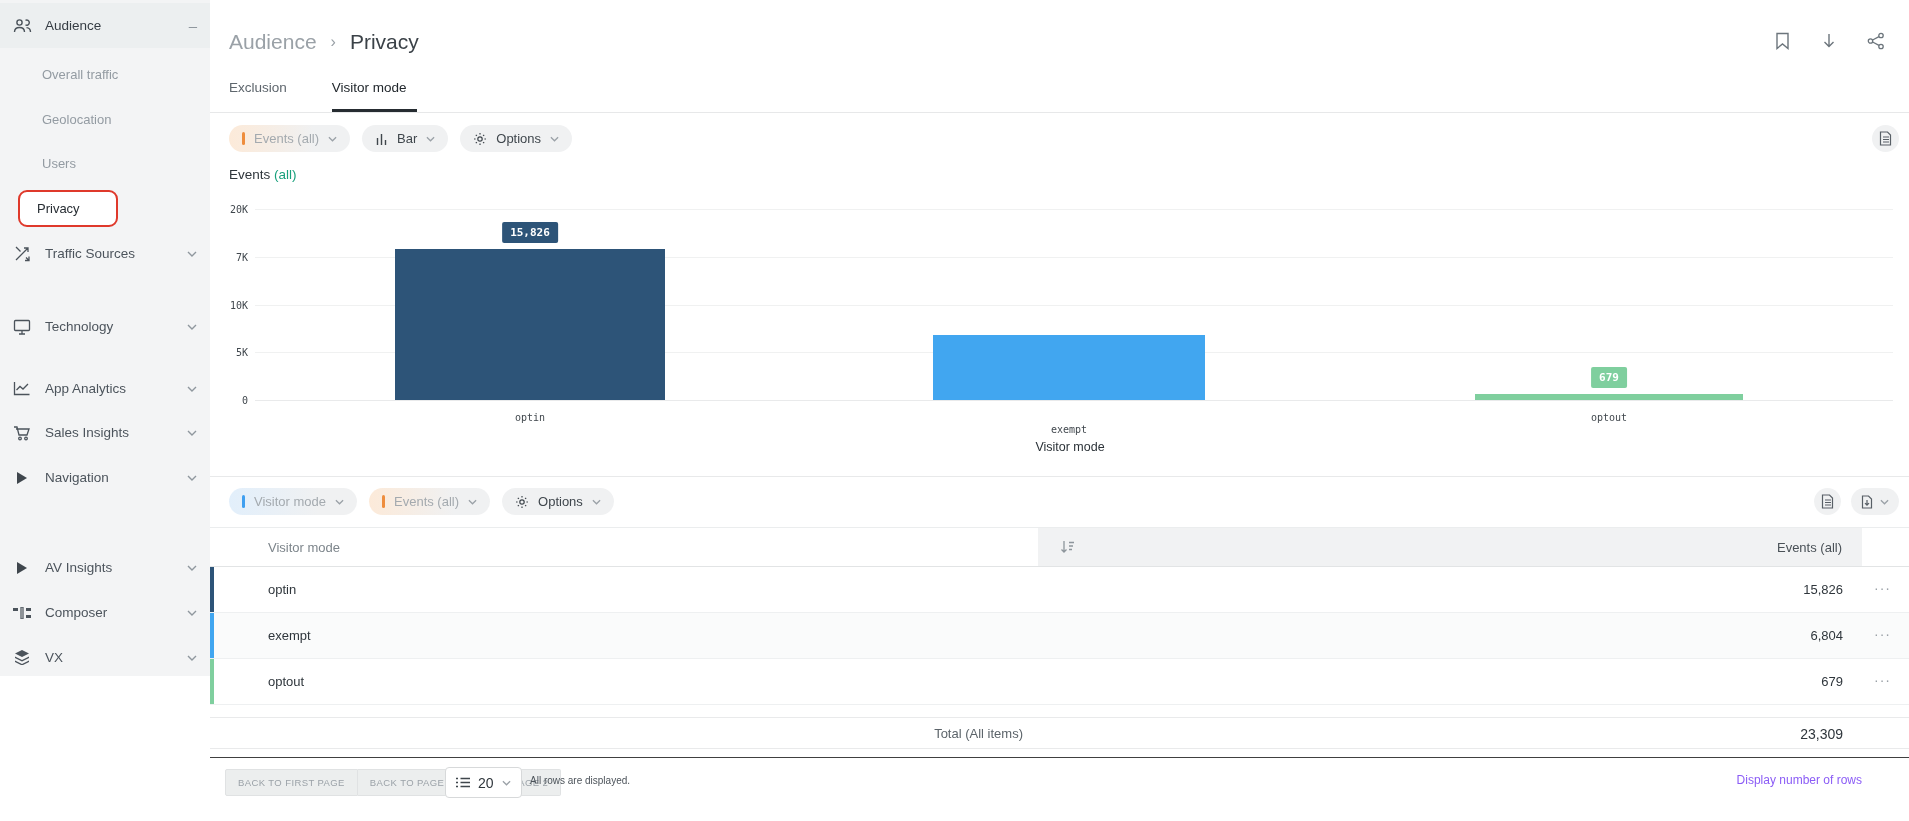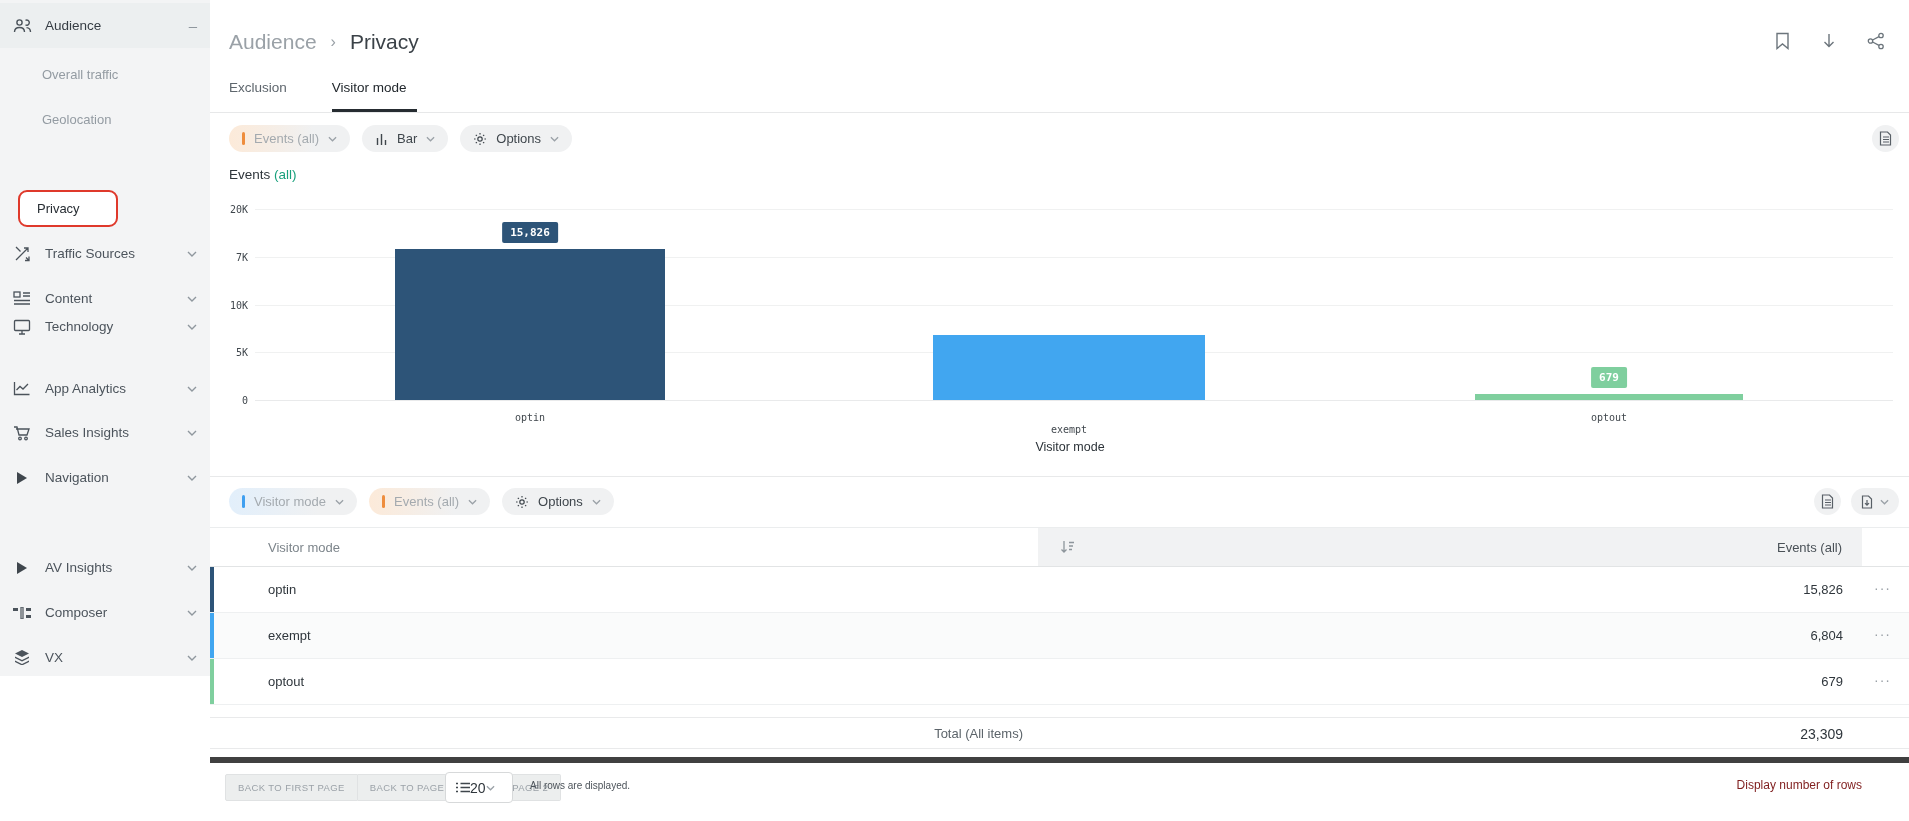--- a/index.html
+++ b/index.html
@@ -90,33 +90,33 @@
   .row-strip { position:absolute; left:0; top:0; bottom:0; width:4px; }
   .row-label { position:absolute; left:58px; top:15px; font-size:13px; color:#2f363c; }
   .row-value { position:absolute; right:66px; top:15px; font-size:13px; color:#2f363c; }
   .row-menu { position:absolute; right:18px; top:13px; font-size:14px; color:#9aa1a7; letter-spacing:1px; cursor:pointer; }
   .total-row { position:relative; height:32px; margin-top:12px; border-top:1px solid #e9eaeb;
                border-bottom:1px solid #e9eaeb; }
   .total-label { position:absolute; right:886px; top:8px; font-size:13px; color:#5c646a; }
   .total-value { position:absolute; right:66px; top:8px; font-size:14px; color:#2f363c; }
 
   
-  .pager { position:absolute; left:0; right:0; top:757px; bottom:0; border-top:6px solid #404040; }
+  .pager { position:absolute; left:0; right:0; top:757px; bottom:0; border-top:1px solid #404040; }
   .pg-group { position:absolute; left:15px; top:11px; display:flex; }
   .pg-btn { height:27px; background:#eceeee; border:1px solid #e0e2e3; border-left:none;
             display:flex; align-items:center; padding:0 12px; font-size:9.5px; letter-spacing:.4px;
             color:#9ba2a8; cursor:pointer; }
   .pg-btn:first-child { border-left:1px solid #e0e2e3; border-radius:2px 0 0 2px; }
   .pg-btn:last-child { border-radius:0 2px 2px 0; }
   .pg-select { position:absolute; left:235px; top:9px; height:31px; min-width:68px; background:#fff;
                border:1px solid #d7d9da; border-radius:4px; display:flex; align-items:center;
-               gap:0; padding:0 10px; cursor:pointer; }
+               gap:8px; padding:0 10px; cursor:pointer; }
   .pg-select .num { font-size:14px; color:#2f363c; }
   .pg-status { position:absolute; left:320px; top:17px; font-size:10px; color:#4c535a; }
-  .pg-link { position:absolute; right:47px; top:15px; font-size:12px; color:#7f1d1d; cursor:pointer; }
+  .pg-link { position:absolute; right:47px; top:15px; font-size:12px; color:#8b5cf6; cursor:pointer; }
 
   svg { display:block; }
 </style>
 </head>
 <body>
 
 <div class="page">
 
   <div class="sidebar">
 
@@ -131,54 +131,43 @@
       <span class="slabel">Audience</span>
       <span class="chev" style="font-size:15px;">–</span>
     </div>
 
     <div class="ssub" style="top:52px">
       <span>Overall traffic</span>
     </div>
     <div class="ssub" style="top:97px">
       <span>Geolocation</span>
     </div>
+    <div class="ssub" style="top:141px">
+      <span>Users</span>
+    </div>
     <div class="ssub ssub-privacy" style="top:186px">
       <span class="privacy-box">
         <span>Privacy</span>
       </span>
     </div>
 
     <div class="snav" style="top:231px">
       <span class="sicon">
         <svg width="17" height="17" viewBox="0 0 17 17" fill="none" stroke="#4b535b" stroke-width="1.3">
           <path d="M2 15 L14 3 M10 3 h4 v4 M2 2 l4.5 4.5 M12 12.5 L15 15.5 M15 11.5 v4 h-4"></path>
         </svg>
       </span>
       <span class="slabel">Traffic Sources</span>
       <span class="chev">
         <svg width="10" height="6" viewBox="0 0 10 6" fill="none" stroke="currentColor" stroke-width="1.4">
             <path d="M1 1 L5 5 L9 1"></path>
           </svg>
       </span>
     </div>
 
-    <div class="snav" style="top:276px">
-      <span class="sicon">
-        <svg width="18" height="15" viewBox="0 0 18 15" fill="none" stroke="#4b535b" stroke-width="1.3">
-          <rect x="1" y="1" width="6" height="5"></rect>
-            <path d="M10 2 h7 M10 5 h7 M1 9.5 h16 M1 13 h16"></path>
-        </svg>
-      </span>
-      <span class="slabel">Content</span>
-      <span class="chev">
-        <svg width="10" height="6" viewBox="0 0 10 6" fill="none" stroke="currentColor" stroke-width="1.4">
-            <path d="M1 1 L5 5 L9 1"></path>
-          </svg>
-      </span>
-    </div>
 
     <div class="snav" style="top:304px">
       <span class="sicon">
         <svg width="18" height="16" viewBox="0 0 18 16" fill="none" stroke="#4b535b" stroke-width="1.3">
           <rect x="1.5" y="1.5" width="15" height="10" rx="1"></rect>
             <path d="M6 15 h6 M9 11.5 V15"></path>
         </svg>
       </span>
       <span class="slabel">Technology</span>
       <span class="chev">

